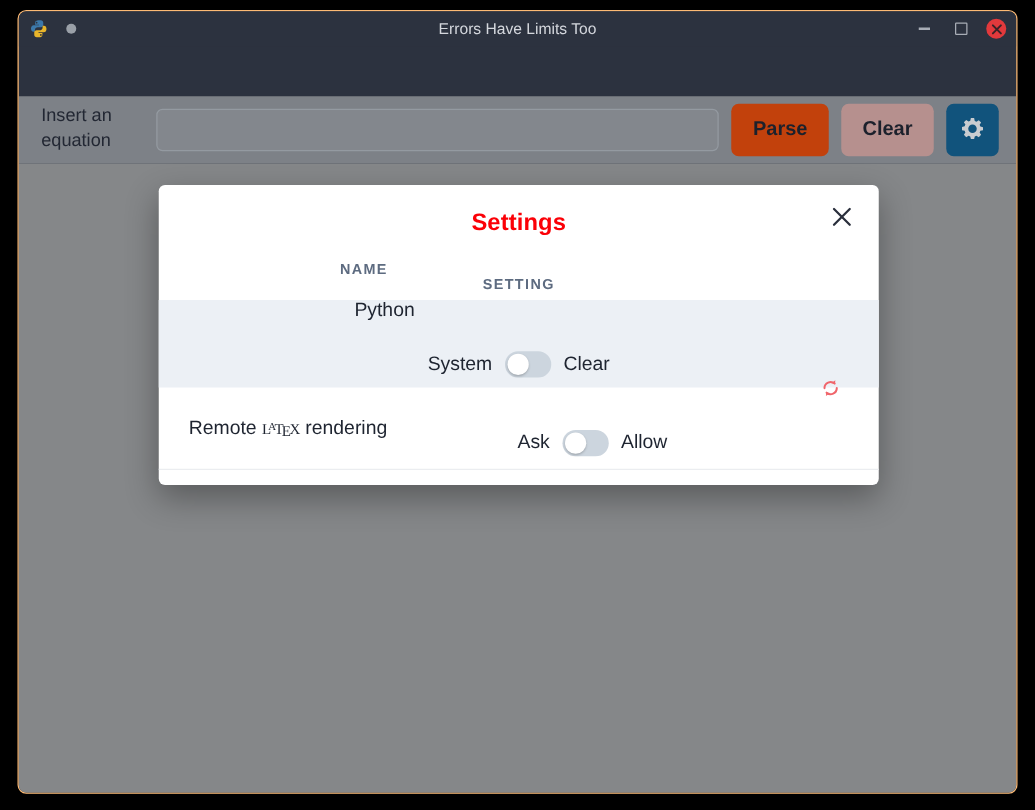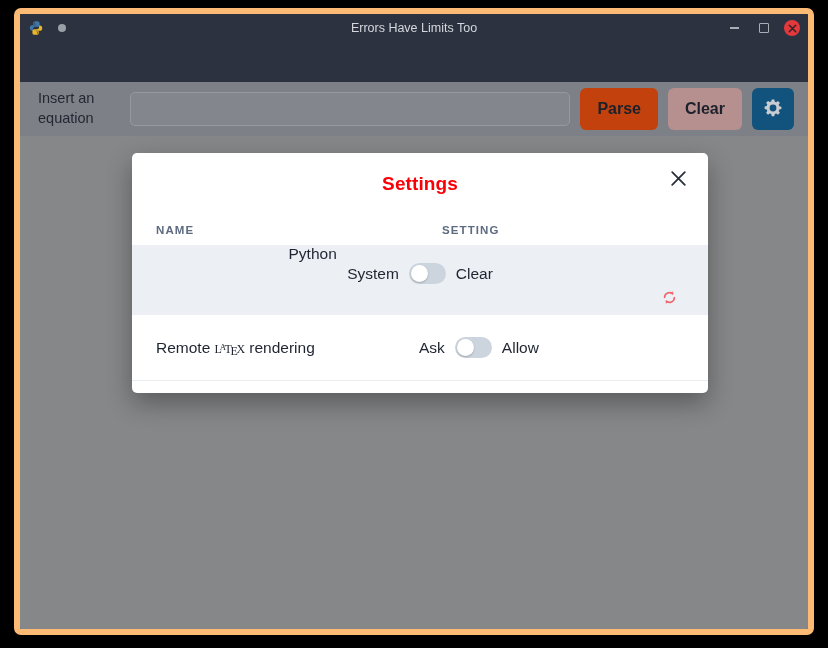--- a/index.html
+++ b/index.html
@@ -21,21 +21,21 @@
 
   
   .window {
     position: absolute;
     left: 14px;
     top: 8px;
     width: 800px;
     height: 627px;
     background: #2c323f;
     border-radius: 7px;
-    border: 6px solid #fdba74;
+    border: 1px solid #fdba74;
     overflow: hidden;
     box-shadow: 0 2px 10px rgba(0,0,0,0.6);
   }
 
   
   .titlebar {
     position: relative;
     height: 28px;
     background: #2c323f;
     display: flex;
@@ -208,20 +208,21 @@
     cursor: pointer;
     display: flex;
     align-items: center;
     justify-content: center;
   }
   .tbl-head {
     display: flex;
     align-items: center;
     height: 30px;
     padding: 0 24px;
+    flex-direction: column;
   }
   .th {
     font-size: 11.5px;
     font-weight: bold;
     letter-spacing: 1.1px;
     color: #5d6b80;
   }
   .th-name { width: 286px; flex: none; }
   .th-setting { flex: 1; }
 
@@ -239,20 +240,21 @@
     flex: none;
     font-size: 15.5px;
     color: #1e2430;
   }
   .row-setting {
     display: flex;
     align-items: center;
     gap: 10px;
     font-size: 15.5px;
     color: #1e2430;
+    margin-top: 23px;
   }
   .row-action {
     margin-left: auto;
     display: flex;
     align-items: center;
     justify-content: center;
     width: 30px; height: 30px;
     cursor: pointer;
   }
 

